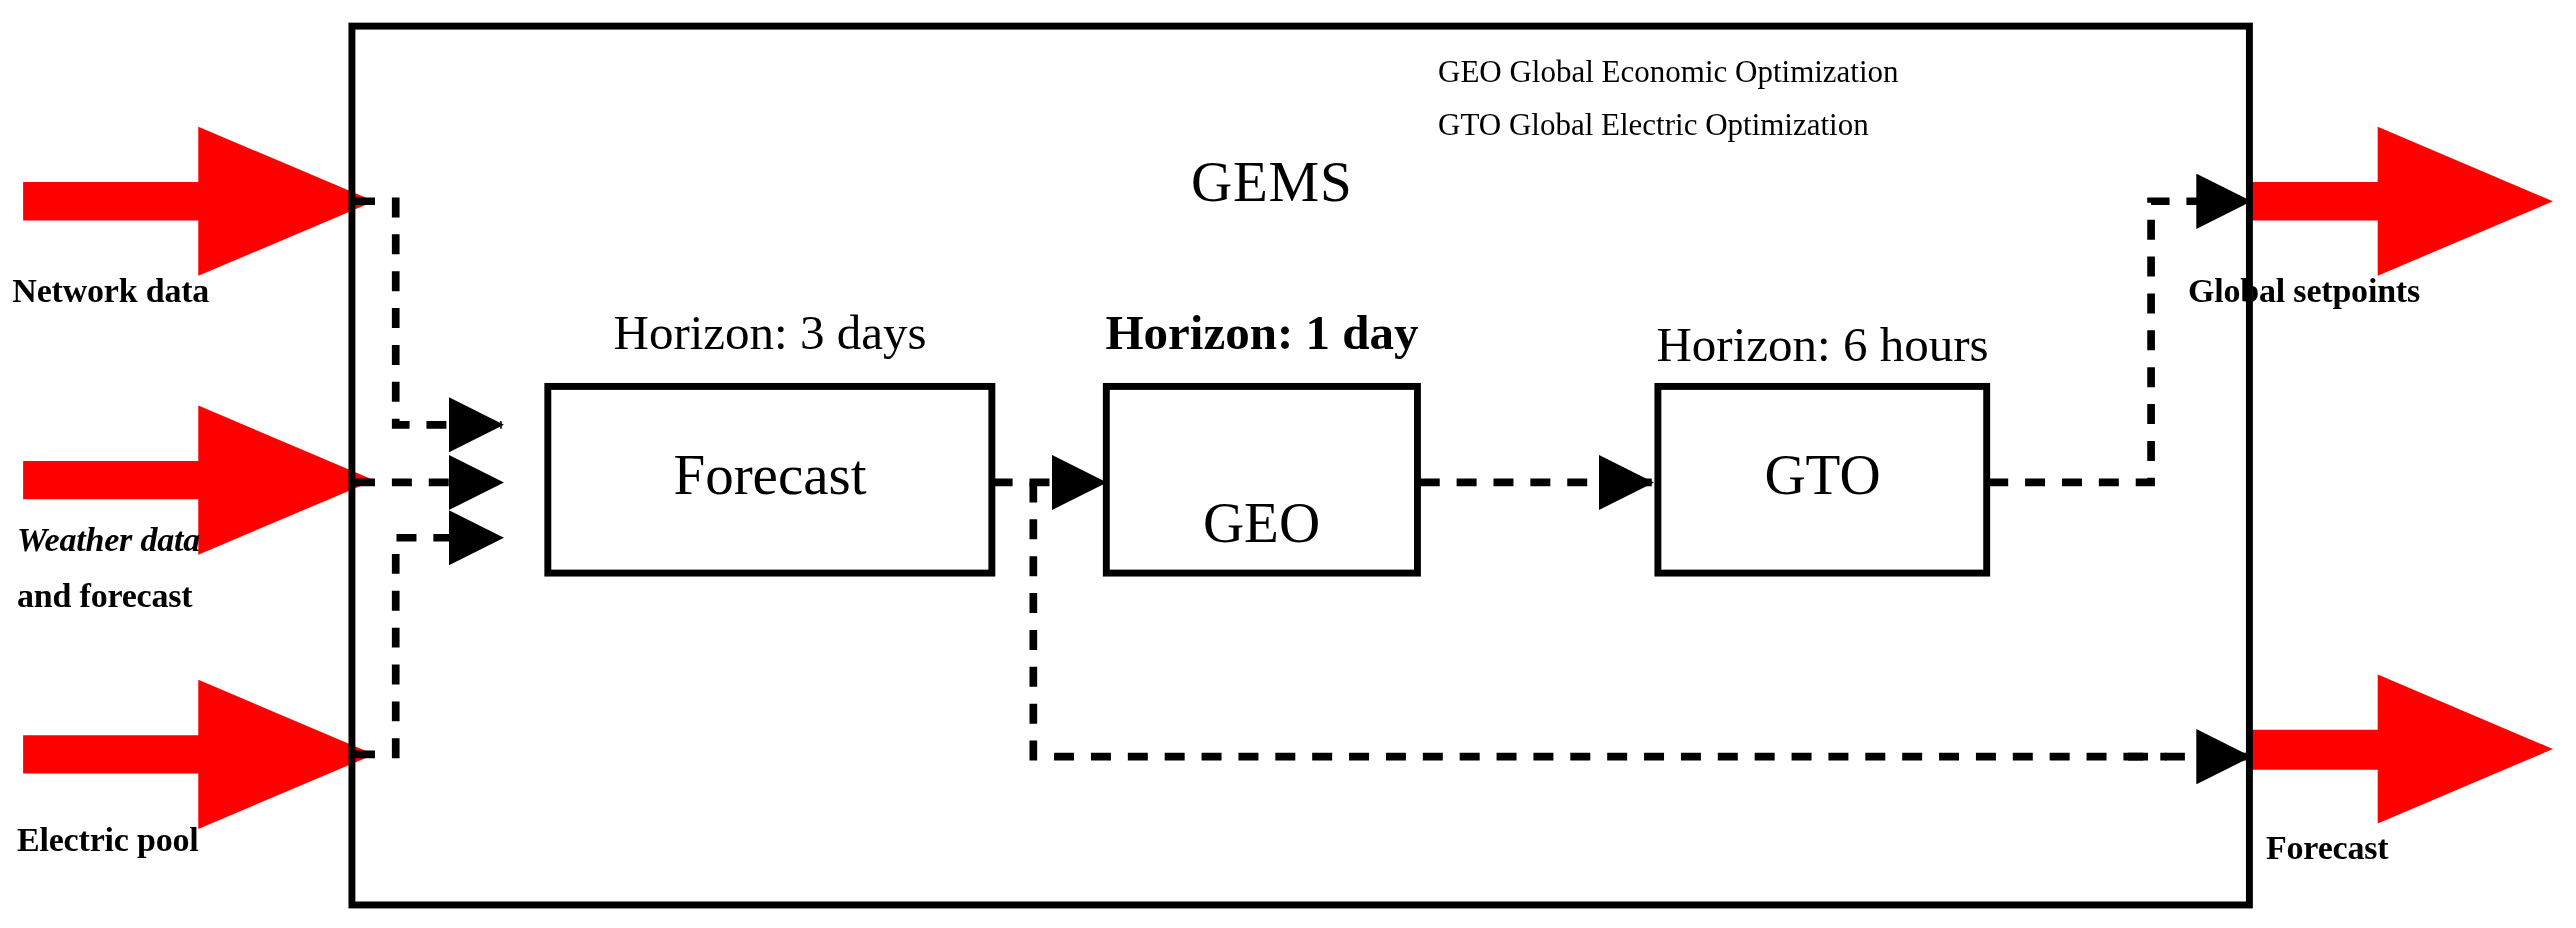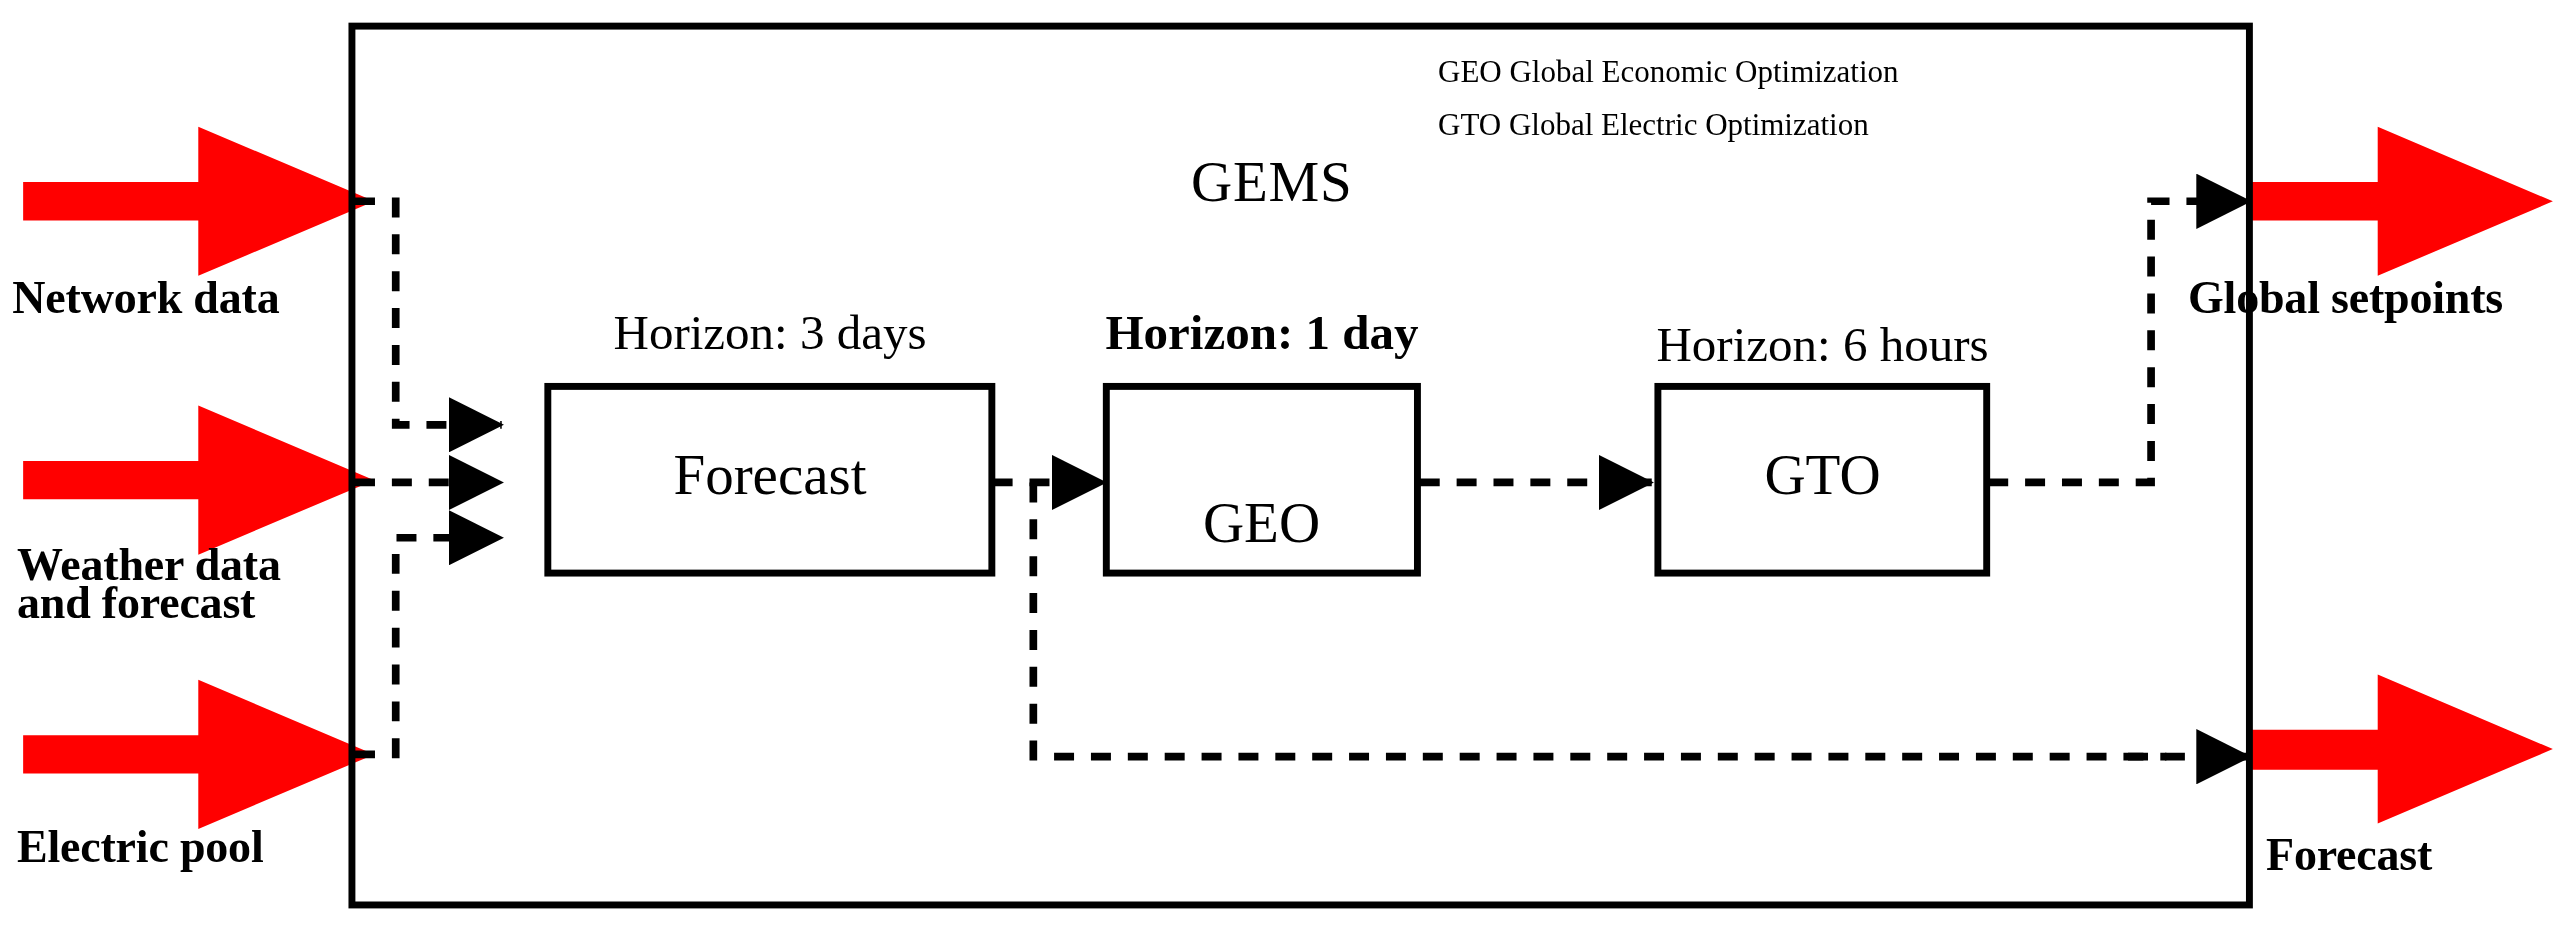--- a/index.html
+++ b/index.html
@@ -22,21 +22,21 @@
     width: 2576px;
     height: 928px;
   }
   .lbl {
     position: absolute;
     color: #000000;
     font-family: "Liberation Serif", "DejaVu Serif", serif;
     white-space: nowrap;
     line-height: 1.08;
   }
-  .io-label   { font-size: 46px; font-weight: bold; letter-spacing: -0.2px; }
+  .io-label   { font-size: 34px; font-weight: bold; letter-spacing: -0.2px; }
   .horizon    { font-size: 49px; font-weight: normal; }
   .box-title  { font-size: 57px; font-weight: normal; }
   .gems-title { font-size: 57px; font-weight: normal; letter-spacing: 0.8px; }
   .legend-line{ font-size: 31px; font-weight: normal; }
   .center { text-align: center; }
 </style>
 </head>
 <body>
 
 <div id="canvas">
@@ -90,21 +90,21 @@
 
   </svg>
 
   <div class="lbl gems-title" style="left:1191px; top:151px;">GEMS</div>
 
   <div class="lbl legend-line" style="left:1438px; top:55px;text-align:right;">GEO Global Economic Optimization</div>
   <div class="lbl legend-line" style="left:1438px; top:108px;">GTO Global Electric Optimization</div>
 
   <div class="lbl io-label" style="left:12.3px; top:273px;">Network data</div>
 
-  <div class="lbl io-label" style="left:17px; top:540px;">Weather data</div>
+  <div class="lbl io-label" style="left:17px; top:522px;font-style:italic;">Weather data</div>
   <div class="lbl io-label" style="left:17px; top:578px;text-align:center;">and forecast</div>
 
   <div class="lbl io-label" style="left:17px; top:822px;">Electric pool</div>
 
   <div class="lbl io-label" style="left:2188px; top:273px;">Global setpoints</div>
 
   <div class="lbl io-label" style="left:2266px; top:830px;">Forecast</div>
 
   <div class="lbl horizon center" style="left:548px; top:307px; width:444px;">Horizon: 3 days</div>
   <div class="lbl horizon center" style="left:1068px; top:307px; width:388px;font-weight:bold;">Horizon: 1 day</div>

